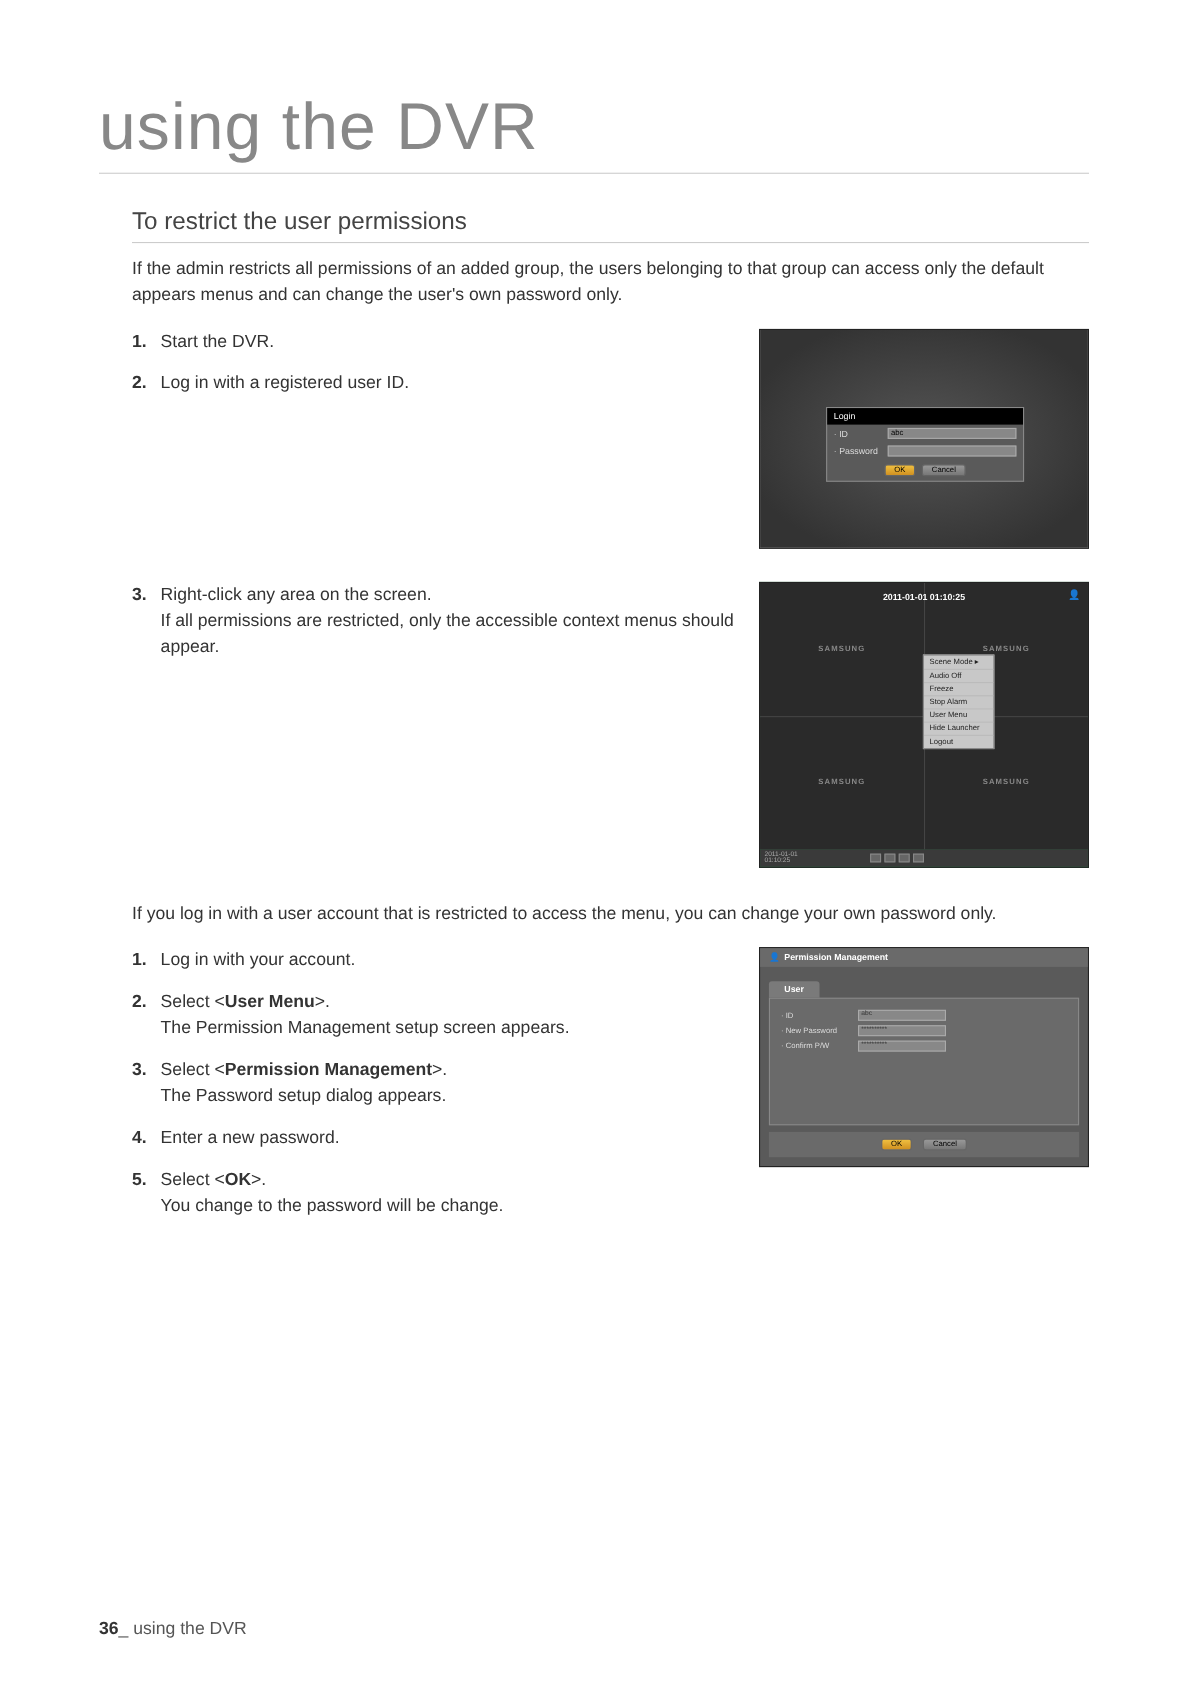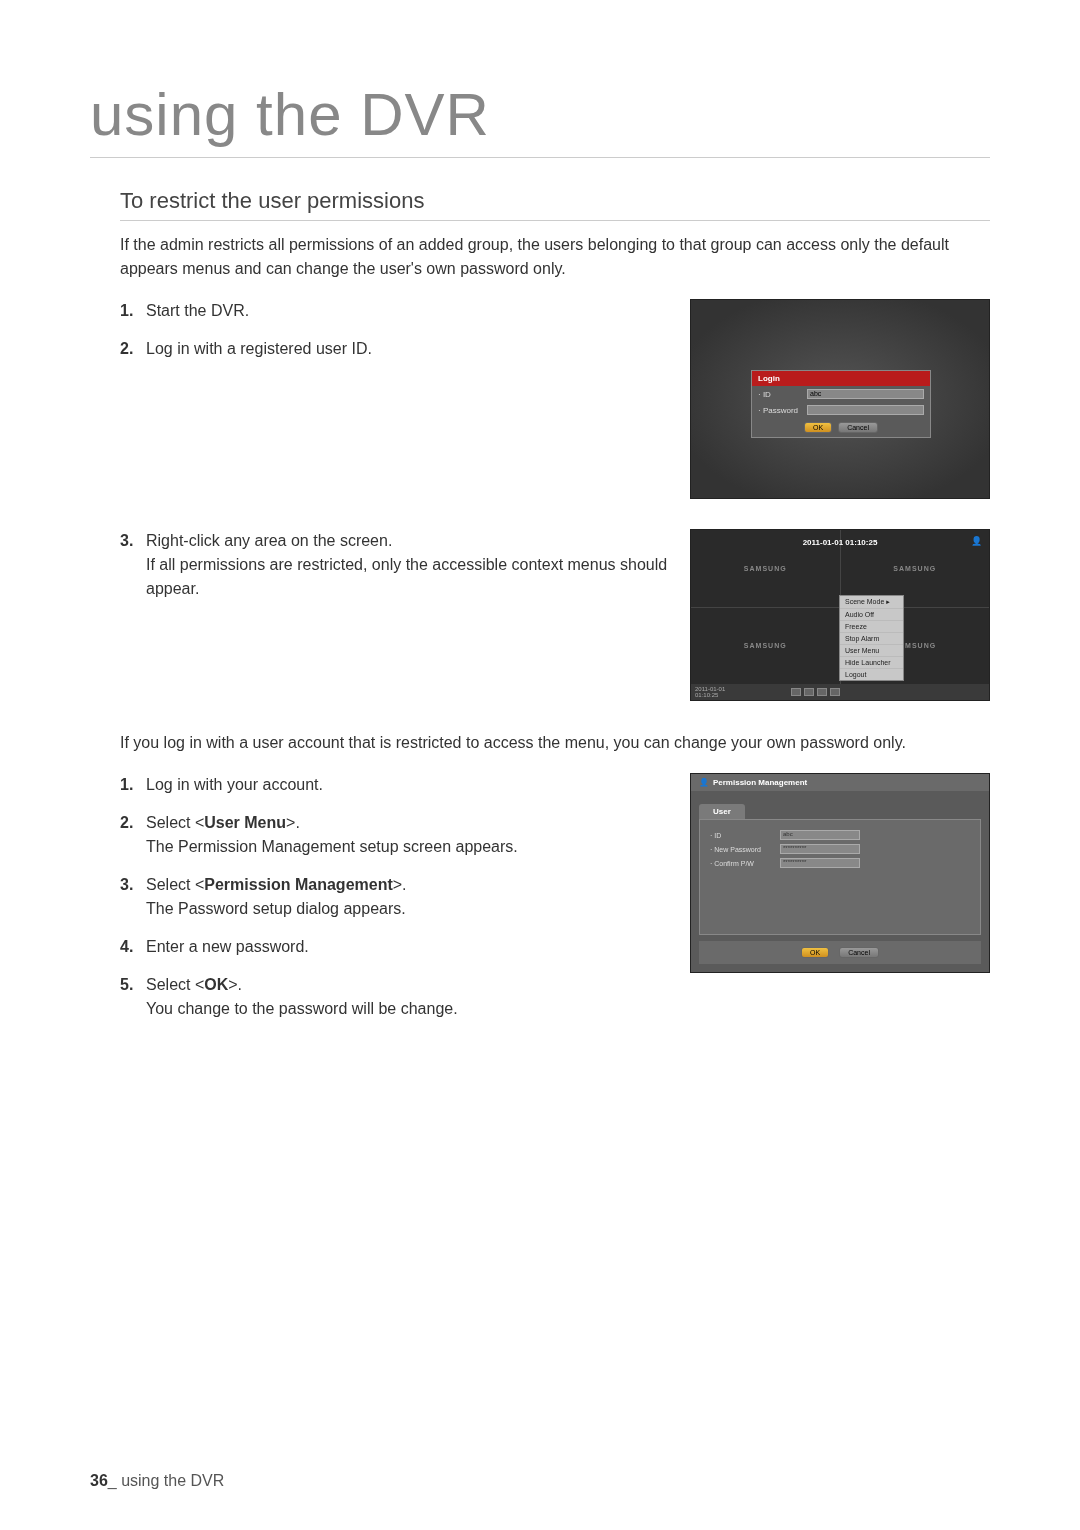--- a/index.html
+++ b/index.html
@@ -86,23 +86,23 @@
     position: absolute;
     top: 70px;
     left: 60px;
     width: 180px;
     background: #5a5a5a;
     border: 1px solid #888;
     font-size: 8px;
     color: #ddd;
   }
   .login-title {
-    background: #b91c1c;
+    background: #000000;
     padding: 3px 6px;
-    font-weight: bold;
+    font-weight: normal;
     color: #fff;
   }
   .login-row {
     display: flex;
     align-items: center;
     padding: 3px 6px;
     gap: 4px;
   }
   .login-label { width: 45px; }
   .login-input {
@@ -125,21 +125,21 @@
     border: 1px solid #666;
     border-radius: 3px;
     font-size: 7px;
     padding: 1px 8px;
     color: #000;
   }
   .mini-btn.ok { background: linear-gradient(#f0c040, #d09020); }
 
   
   .dvr-screen.context-screen {
-    height: 172px;
+    height: 260px;
     background: #15803d;
     display: flex;
     flex-direction: column;
   }
   .cam-grid {
     flex: 1;
     display: grid;
     grid-template-columns: 1fr 1fr;
     grid-template-rows: 1fr 1fr;
     gap: 1px;

